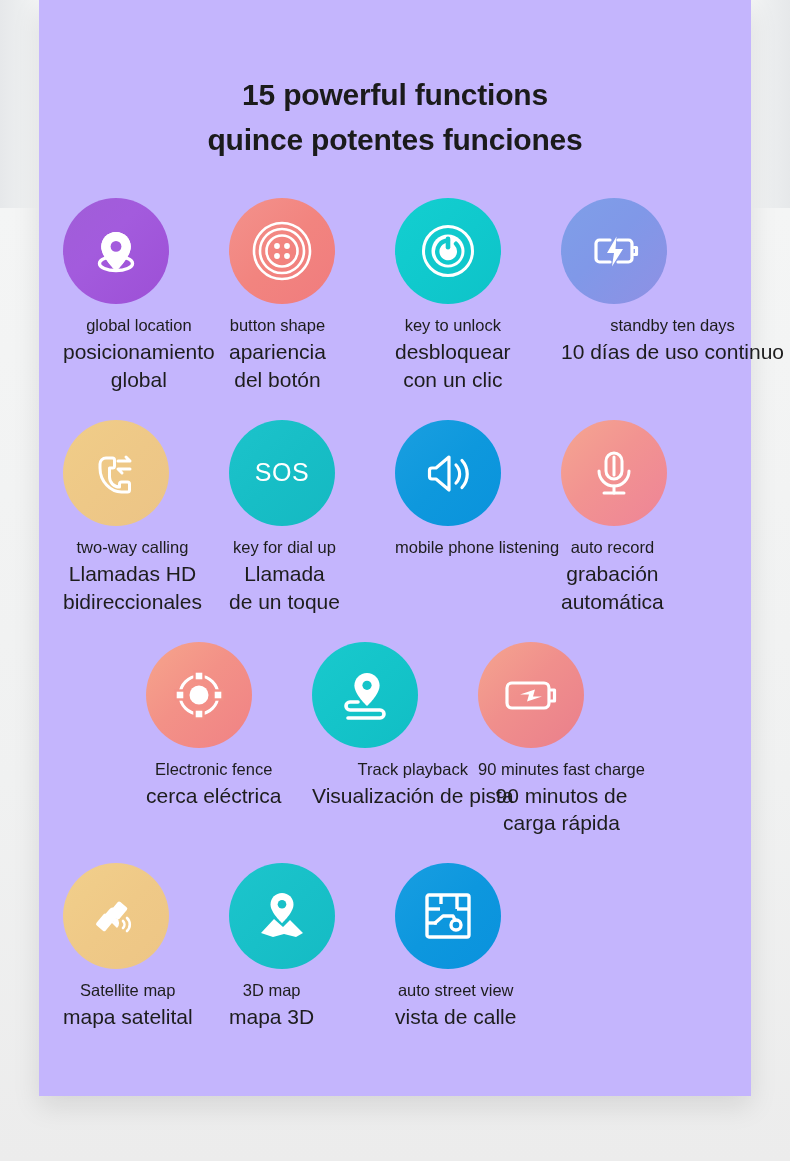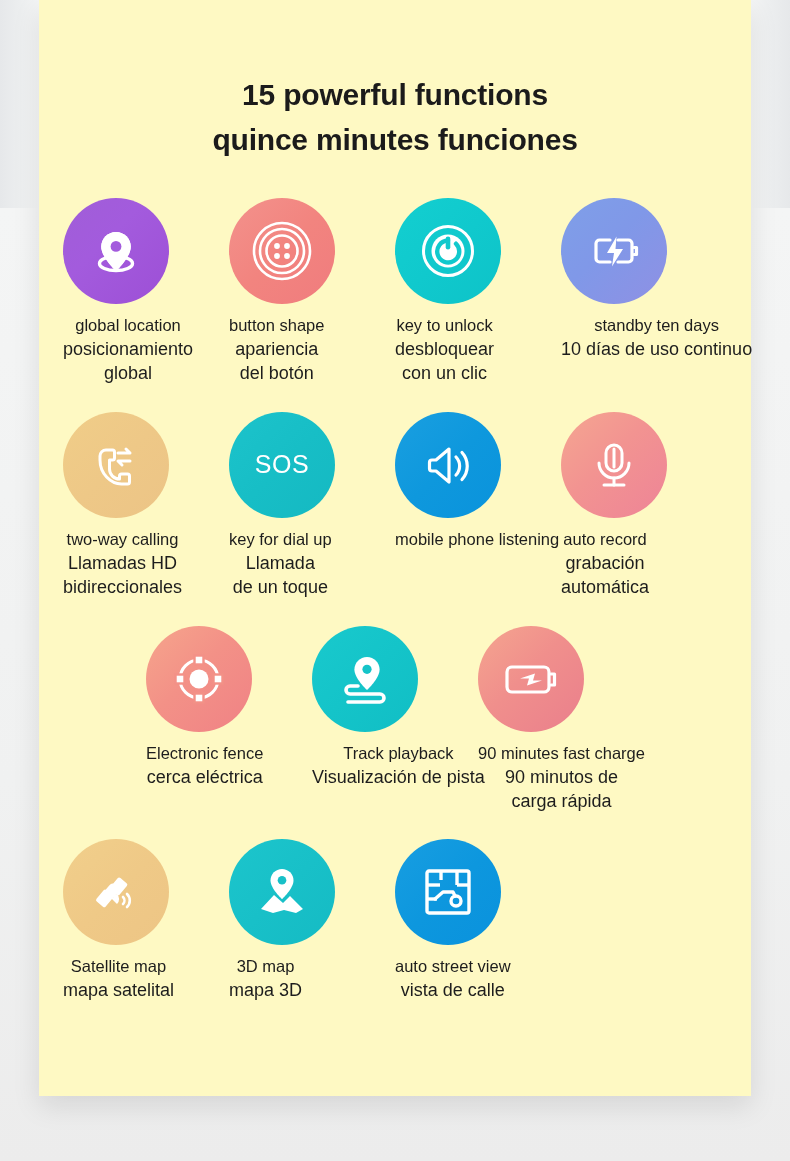--- a/index.html
+++ b/index.html
@@ -35,21 +35,21 @@
     background: linear-gradient(to bottom, #f4f5f5 0%, #f0f1f1 60%, #ececec 100%);
   }
 
   
   .card {
     position: absolute;
     left: 39px;
     top: 0;
     width: 712px;
     height: 1096px;
-    background: #fef9c3;
+    background: #c4b5fd;
     box-shadow: 0 10px 26px rgba(0,0,0,0.10);
     z-index: 3;
   }
 
   
   .heading {
     padding-top: 72px;
     text-align: center;
     color: #1b1b1b;
     font-weight: bold;
@@ -94,21 +94,21 @@
     letter-spacing: 0.5px;
   }
 
   .labels {
     margin-top: 11px;
     text-align: center;
     color: #1d1d1d;
     line-height: 1.33;
   }
   .label-en { font-size: 16.5px; white-space: nowrap; }
-  .label-es { font-size: 18px; margin-top: 1px; }
+  .label-es { font-size: 21px; margin-top: 1px; }
 
   
   .labels .label-en, .labels .label-es { position: relative; }
 
   .row-gap-1 { margin-top: 0; }
   .row-gap   { margin-top: 26px; }
 
   
   .g-purple  { background: linear-gradient(135deg, #a05ed8 0%, #a35bdd 40%, #9d4fd6 100%); }
   .g-coral   { background: linear-gradient(135deg, #f3928c 0%, #f2847f 50%, #f07c7e 100%); }
@@ -130,21 +130,21 @@
 <body>
 
 <div class="edge-band left"></div>
 <div class="edge-band right"></div>
 <div class="page-bg-lower"></div>
 
 <div class="card">
 
   <div class="heading">
     <span class="line">15 powerful functions</span>
-    <span class="line">quince minutes funciones</span>
+    <span class="line">quince potentes funciones</span>
   </div>
 
   <div class="grid">
 
     <div class="row row-gap-1">
 
       <div class="cell">
         <div class="circle g-purple">
           <svg width="58" height="58" viewBox="0 0 58 58">
             <path d="M29 10c-8.2 0-14.8 6.6-14.8 14.7 0 10.6 14.8 24.3 14.8 24.3s14.8-13.7 14.8-24.3C43.8 16.6 37.2 10 29 10z" fill="#fff"></path>

